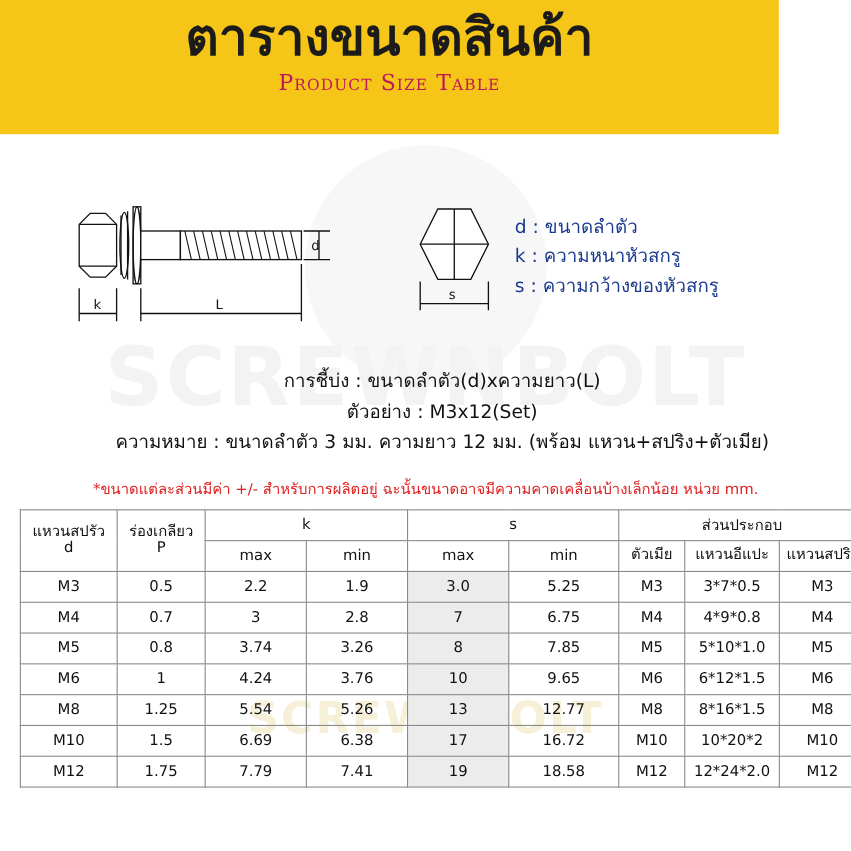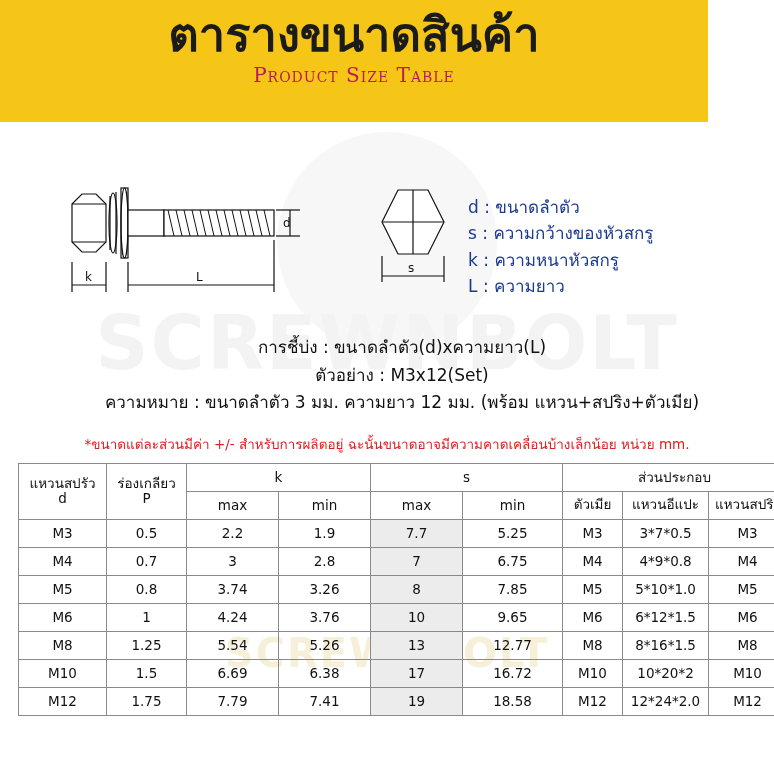--- a/index.html
+++ b/index.html
@@ -223,23 +223,22 @@
       <line x1="382" y1="154" x2="444" y2="154"></line>
     </g>
     <text x="85" y="159" font-size="12" fill="#111" font-family="DejaVu Sans, sans-serif">k</text>
     <text x="196" y="159" font-size="12" fill="#111" font-family="DejaVu Sans, sans-serif">L</text>
     <text x="283" y="105" font-size="12" fill="#111" font-family="DejaVu Sans, sans-serif">d</text>
     <text x="408" y="150" font-size="12" fill="#111" font-family="DejaVu Sans, sans-serif">s</text>
   </svg>
 
   <div class="legend">
     <div class="legend-row">d : ขนาดลำตัว</div>
+    <div class="legend-row">k : ความหนาหัวสกรู</div>
     <div class="legend-row">s : ความกว้างของหัวสกรู</div>
-    <div class="legend-row">k : ความหนาหัวสกรู</div>
-    <div class="legend-row">L : ความยาว</div>
   </div>
 </div>
 
 <div class="naming">
   <div class="naming-row">การชี้บ่ง : ขนาดลำตัว(d)xความยาว(L)</div>
   <div class="naming-row">ตัวอย่าง : M3x12(Set)</div>
   <div class="naming-row">ความหมาย : ขนาดลำตัว 3 มม. ความยาว 12 มม. (พร้อม แหวน+สปริง+ตัวเมีย)</div>
 </div>
 
 <div class="note">*ขนาดแต่ละส่วนมีค่า +/- สำหรับการผลิตอยู่ ฉะนั้นขนาดอาจมีความคาดเคลื่อนบ้างเล็กน้อย หน่วย mm.</div>
@@ -280,21 +279,21 @@
         <th class="th-small">แหวนอีแปะ</th>
         <th class="th-small">แหวนสปริง</th>
       </tr>
     </thead>
     <tbody>
       <tr>
         <td>M3</td>
         <td>0.5</td>
         <td>2.2</td>
         <td>1.9</td>
-        <td class="hl">7.7</td>
+        <td class="hl">3.0</td>
         <td>5.25</td>
         <td>M3</td>
         <td>3*7*0.5</td>
         <td>M3</td>
       </tr>
       <tr>
         <td>M4</td>
         <td>0.7</td>
         <td>3</td>
         <td>2.8</td>

